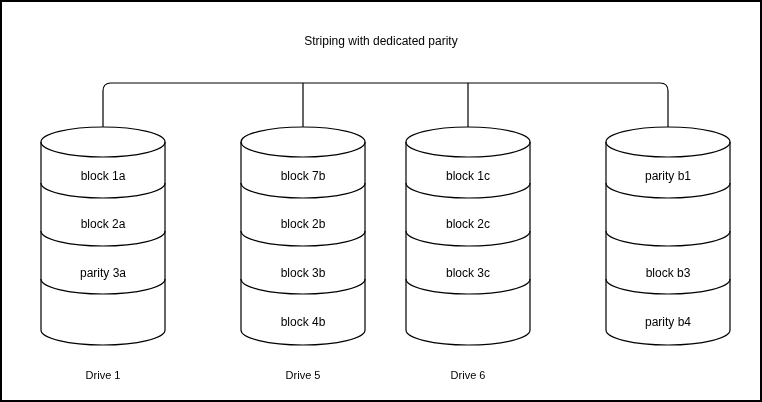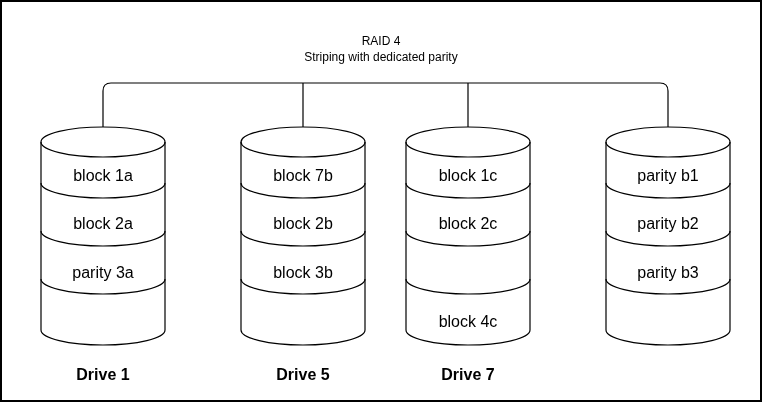--- a/index.html
+++ b/index.html
@@ -16,38 +16,37 @@
   }
   .connector { position:absolute; top:0; left:0; pointer-events:none; }
   .drive { position:absolute; top:123px; width:130px; height:270px; }
   .drive-1 { left:36px; }
   .drive-2 { left:236px; }
   .drive-3 { left:401px; }
   .drive-4 { left:601px; }
   .cyl { position:absolute; top:0; left:0; }
   .blk {
     position:absolute; left:0; width:130px; height:18px;
-    text-align:center; font-size:16px; line-height:18px;
+    text-align:center; font-size:12px; line-height:18px;
   }
   .blk.r0 { top:42px; }
   .blk.r1 { top:90px; }
   .blk.r2 { top:139px; }
   .blk.r3 { top:188px; }
   .drive-name {
     position:absolute; top:243px; left:0; width:130px;
-    text-align:center; font-size:16px; line-height:14px;font-weight:bold;
+    text-align:center; font-size:11px; line-height:14px;
   }
 </style>
 </head>
 <body>
 
 <div class="canvas">
 
   <div class="title-block">
-    <div>RAID 4</div>
     <div>Striping with dedicated parity</div>
   </div>
 
   <svg class="connector" width="762" height="402" viewBox="0 0 762 402">
     <path d="M 101,127 L 101,89 Q 101,81 109,81 L 658,81 Q 666,81 666,89 L 666,127
              M 301,81 L 301,127
              M 466,81 L 466,127" fill="none" stroke="#000" stroke-width="1.2"></path>
   </svg>
 
   <div class="drive drive-1">
@@ -64,39 +63,40 @@
 
   <div class="drive drive-2">
     <svg class="cyl" width="130" height="224" viewBox="0 0 130 224">
       <path d="M 3,17 A 62 15 0 1 1 127,17 L 127,205 A 62 15 0 0 1 3,205 Z" fill="#fff" stroke="#000" stroke-width="1.2"></path>
       <path d="M 3,17 A 62 15 0 0 0 127,17" fill="none" stroke="#000" stroke-width="1.2"></path>
       <path d="M 3,58 A 62 15 0 0 0 127,58 M 3,106 A 62 15 0 0 0 127,106 M 3,154 A 62 15 0 0 0 127,154" fill="none" stroke="#000" stroke-width="1.2"></path>
     </svg>
     <div class="blk r0">block 7b</div>
     <div class="blk r1">block 2b</div>
     <div class="blk r2">block 3b</div>
+    <div class="blk r3">block 4b</div>
     <div class="drive-name">Drive 5</div>
   </div>
 
   <div class="drive drive-3">
     <svg class="cyl" width="130" height="224" viewBox="0 0 130 224">
       <path d="M 3,17 A 62 15 0 1 1 127,17 L 127,205 A 62 15 0 0 1 3,205 Z" fill="#fff" stroke="#000" stroke-width="1.2"></path>
       <path d="M 3,17 A 62 15 0 0 0 127,17" fill="none" stroke="#000" stroke-width="1.2"></path>
       <path d="M 3,58 A 62 15 0 0 0 127,58 M 3,106 A 62 15 0 0 0 127,106 M 3,154 A 62 15 0 0 0 127,154" fill="none" stroke="#000" stroke-width="1.2"></path>
     </svg>
     <div class="blk r0">block 1c</div>
     <div class="blk r1">block 2c</div>
-    <div class="blk r3">block 4c</div>
-    <div class="drive-name">Drive 7</div>
+    <div class="blk r2">block 3c</div>
+    <div class="drive-name">Drive 6</div>
   </div>
 
   <div class="drive drive-4">
     <svg class="cyl" width="130" height="224" viewBox="0 0 130 224">
       <path d="M 3,17 A 62 15 0 1 1 127,17 L 127,205 A 62 15 0 0 1 3,205 Z" fill="#fff" stroke="#000" stroke-width="1.2"></path>
       <path d="M 3,17 A 62 15 0 0 0 127,17" fill="none" stroke="#000" stroke-width="1.2"></path>
       <path d="M 3,58 A 62 15 0 0 0 127,58 M 3,106 A 62 15 0 0 0 127,106 M 3,154 A 62 15 0 0 0 127,154" fill="none" stroke="#000" stroke-width="1.2"></path>
     </svg>
     <div class="blk r0">parity b1</div>
-    <div class="blk r1">parity b2</div>
-    <div class="blk r2">parity b3</div>
+    <div class="blk r2">block b3</div>
+    <div class="blk r3">parity b4</div>
   </div>
 
 </div>
 
 </body></html>

